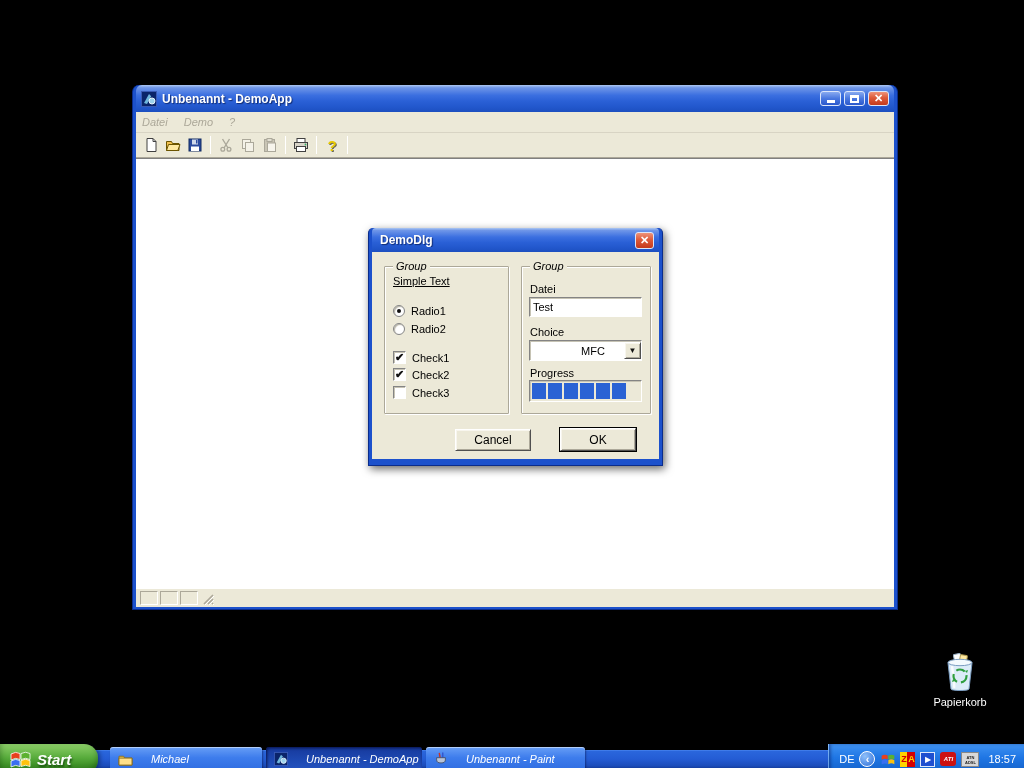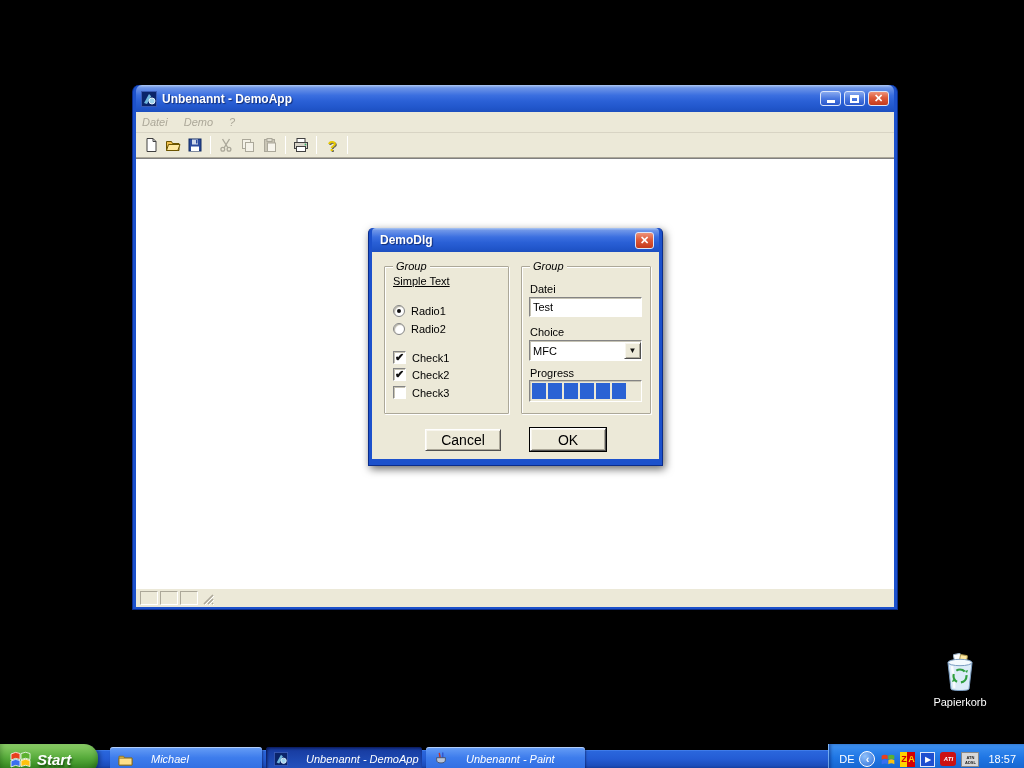--- a/index.html
+++ b/index.html
@@ -30,21 +30,21 @@
   .size-grip { width:13px; height:13px; margin-left:3px; }
   .sunken { background:#fff; border:1px solid; border-color:#848484 #fff #fff #848484; box-shadow:inset 1px 1px 0 #c6c3b4; }
   .groupbox { position:absolute; border:1px solid #aca899; box-shadow:inset 1px 1px 0 #fff, 1px 1px 0 #fff; border-radius:1px; }
   .groupbox-label { position:absolute; top:-7px; left:8px; background:#ece9d8; padding:0 3px; font-size:11px;font-style:italic; }
 
   .ctl-row { position:absolute; display:flex; align-items:center; }
   .radio-outer { width:12px; height:12px; border-radius:50%; background:#fff; border:1px solid #848484; box-shadow:inset 1px 1px 1px #b8b5a6; margin-right:6px; display:flex; align-items:center; justify-content:center; }
   .radio-dot { width:4px; height:4px; border-radius:50%; background:#111; }
   .checkbox { width:13px; height:13px; background:#fff; border:1px solid; border-color:#848484 #fff #fff #848484; box-shadow:inset 1px 1px 0 #c6c3b4; margin-right:6px; display:flex; align-items:center; justify-content:center; font-size:11px; font-weight:bold; color:#111; line-height:1; }
 
-  .dlg-btn { position:absolute; background:#ece9d8; border:1px solid; border-color:#fff #505050 #505050 #fff; box-shadow:inset 1px 1px 0 #f8f6ee, inset -1px -1px 0 #aca899; display:flex; align-items:center; justify-content:center; font-size:14px; }
+  .dlg-btn { position:absolute; background:#ece9d8; border:1px solid; border-color:#fff #505050 #505050 #fff; box-shadow:inset 1px 1px 0 #f8f6ee, inset -1px -1px 0 #aca899; display:flex; align-items:center; justify-content:center; font-size:12px;margin-left:30px; }
   .dlg-btn.default { outline:1px solid #000; }
 
   .progress-trough { position:absolute; padding:2px; display:flex; gap:2px; background:#ece9d8; border:1px solid; border-color:#848484 #fff #fff #848484; box-shadow:inset 1px 1px 0 #c6c3b4; }
   .progress-chunk { width:14px; height:16px; background:#2a62d4; }
 
   .combo-arrow-btn { width:17px; height:17px; background:#ece9d8; border:1px solid; border-color:#fff #505050 #505050 #fff; box-shadow:inset 1px 1px 0 #f8f6ee, inset -1px -1px 0 #aca899; display:flex; align-items:center; justify-content:center; font-size:8px; color:#111; }
 
   input.text-field { font-family:"Liberation Sans", sans-serif; font-size:11px; border:none; outline:none; width:100%; height:100%; padding:2px 3px; background:transparent; }
 
   
@@ -217,21 +217,21 @@
       </div>
     </div>
 
     <div class="groupbox" style="left:149px; top:14px; width:130px; height:148px;">
       <span class="groupbox-label">Group</span>
       <span class="dlg-label" style="left:8px; top:16px;">Datei</span>
       <div class="sunken" style="position:absolute; left:7px; top:30px; width:113px; height:20px;">
         <input class="text-field" type="text" value="Test" style="">
       </div>
       <span class="dlg-label" style="left:8px; top:59px;">Choice</span>
-      <div class="sunken" style="position:absolute; left:7px; top:73px; width:113px; height:21px; display:flex; align-items:center;">
+      <div class="sunken" style="position:absolute; left:7px; top:73px; width:113px; height:21px; display:flex; align-items:center;padding-left:48px;">
         <span style="flex:1; padding-left:3px;">MFC</span>
         <span class="combo-arrow-btn">
             <span>▼</span>
           </span>
       </div>
       <span class="dlg-label" style="left:8px; top:100px;">Progress</span>
       <div class="progress-trough" style="left:7px; top:113px; width:113px; height:22px;">
         <span class="progress-chunk"></span>
         <span class="progress-chunk"></span>
         <span class="progress-chunk"></span>

